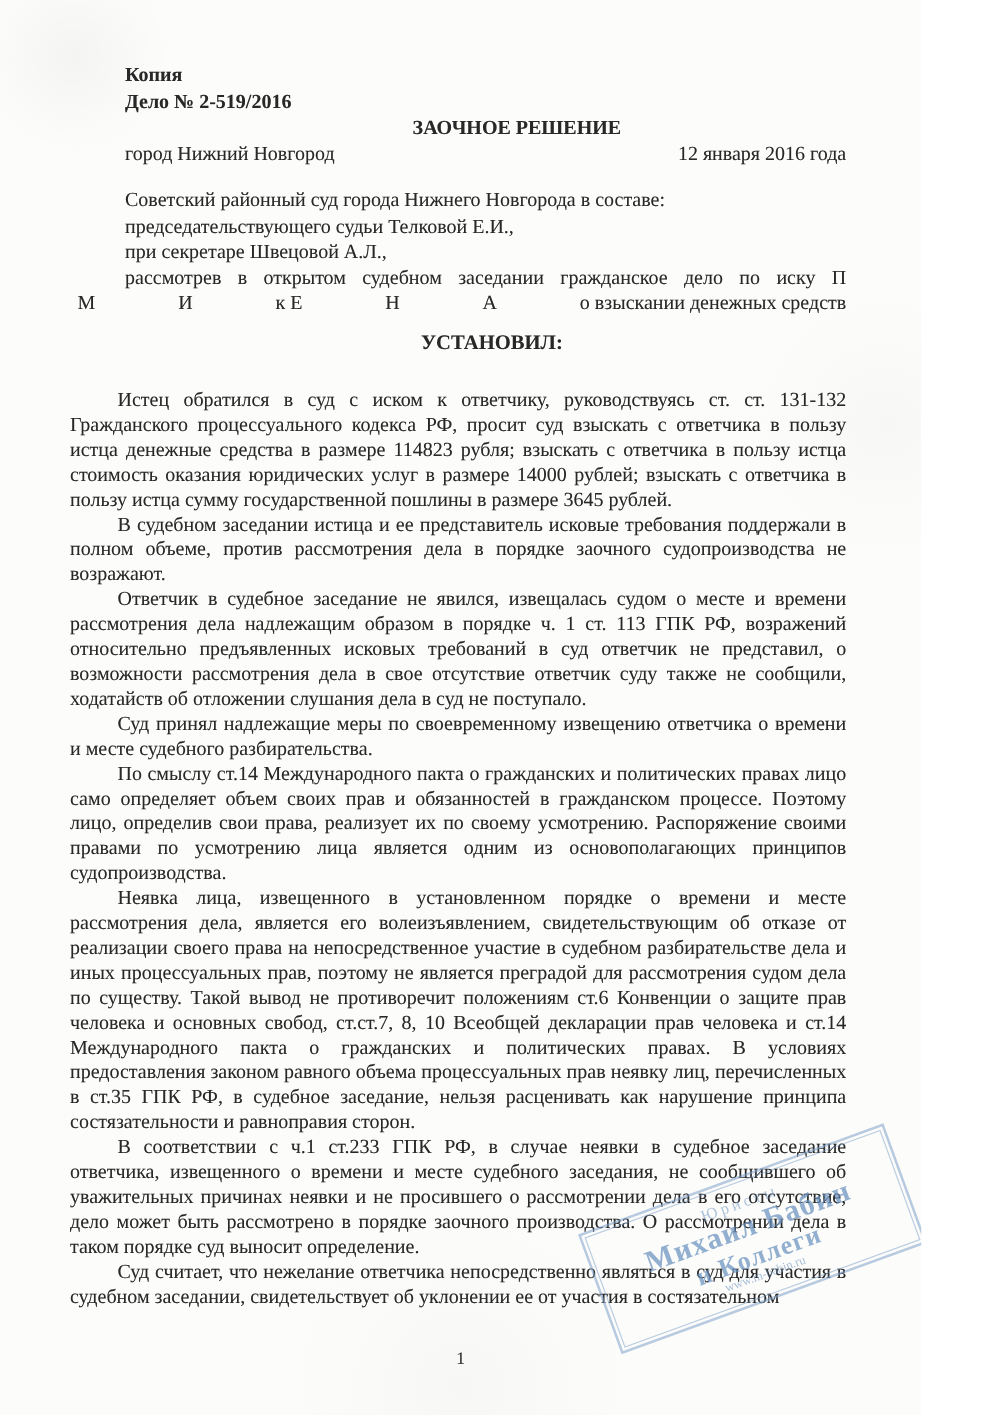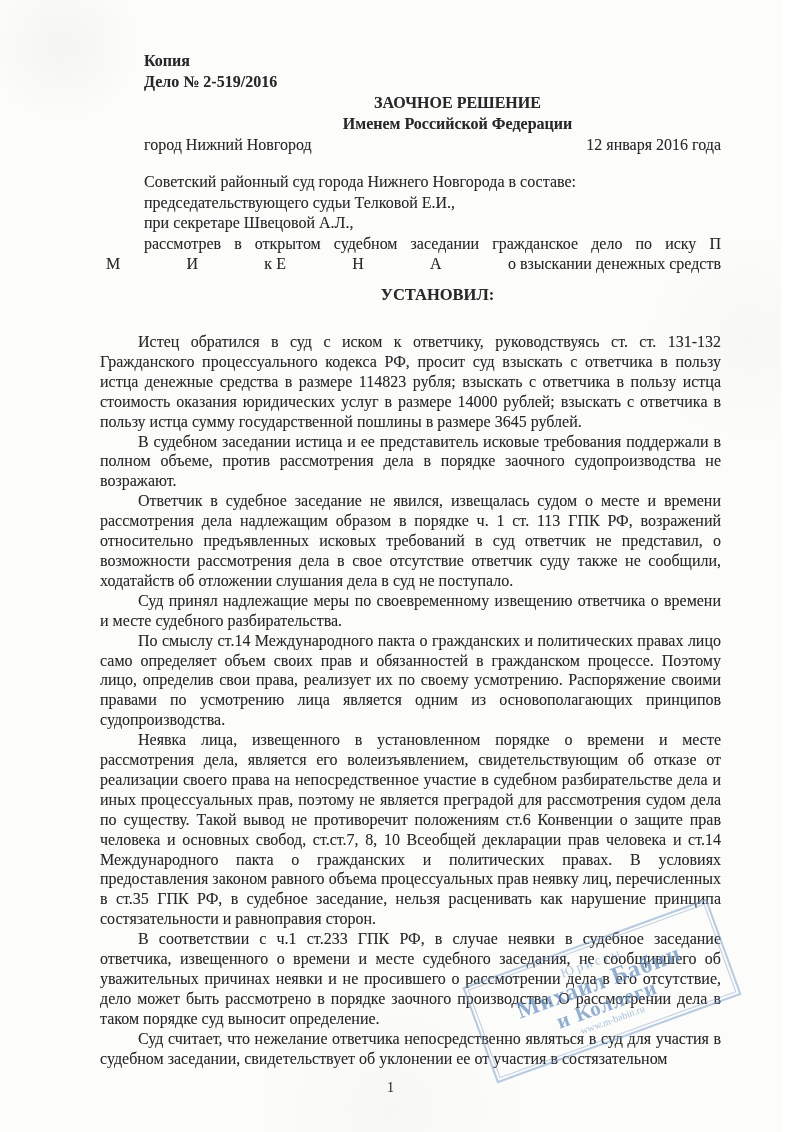--- a/index.html
+++ b/index.html
@@ -4,21 +4,20 @@
 <style>
   html,body { margin:0; padding:0; }
   .page {
     position:relative;
     width:737px; height:1132px;
     background:#fcfcfb;
     overflow:hidden;
     font-family:"Liberation Serif","DejaVu Serif",serif;
     color:#282828;
     text-shadow:0 0 0.5px rgba(70,70,70,0.35);
-    padding-left:44px;
   }
   .page::before {
     content:""; position:absolute; inset:0; pointer-events:none;
     background:
       radial-gradient(circle at 8% 4%, rgba(0,0,0,0.03), transparent 6%),
       radial-gradient(circle at 96% 30%, rgba(0,0,0,0.02), transparent 10%),
       radial-gradient(circle at 50% 98%, rgba(0,0,0,0.02), transparent 12%);
   }
   .header-block { margin:50px 60px 0 100px; font-size:16px; line-height:21px; }
   .bold { font-weight:bold; }
@@ -60,21 +59,20 @@
 </style>
 </head>
 <body>
 
 <div class="page">
 
   <div class="header-block">
     <div class="bold">Копия</div>
     <div class="bold">Дело № 2-519/2016</div>
     <div class="bold centered">ЗАОЧНОЕ РЕШЕНИЕ</div>
-    <div class="bold centered">Именем Российской Федерации</div>
     <div class="city-date">
       <span>город Нижний Новгород</span>
       <span>12 января  2016 года</span>
     </div>
 
     <div class="intro">
       <div>Советский районный суд города Нижнего Новгорода в составе:</div>
       <div>председательствующего судьи Телковой Е.И.,</div>
       <div>при секретаре Швецовой А.Л.,</div>
       <div class="force-justify">рассмотрев в открытом судебном заседании гражданское дело по иску П</div>

